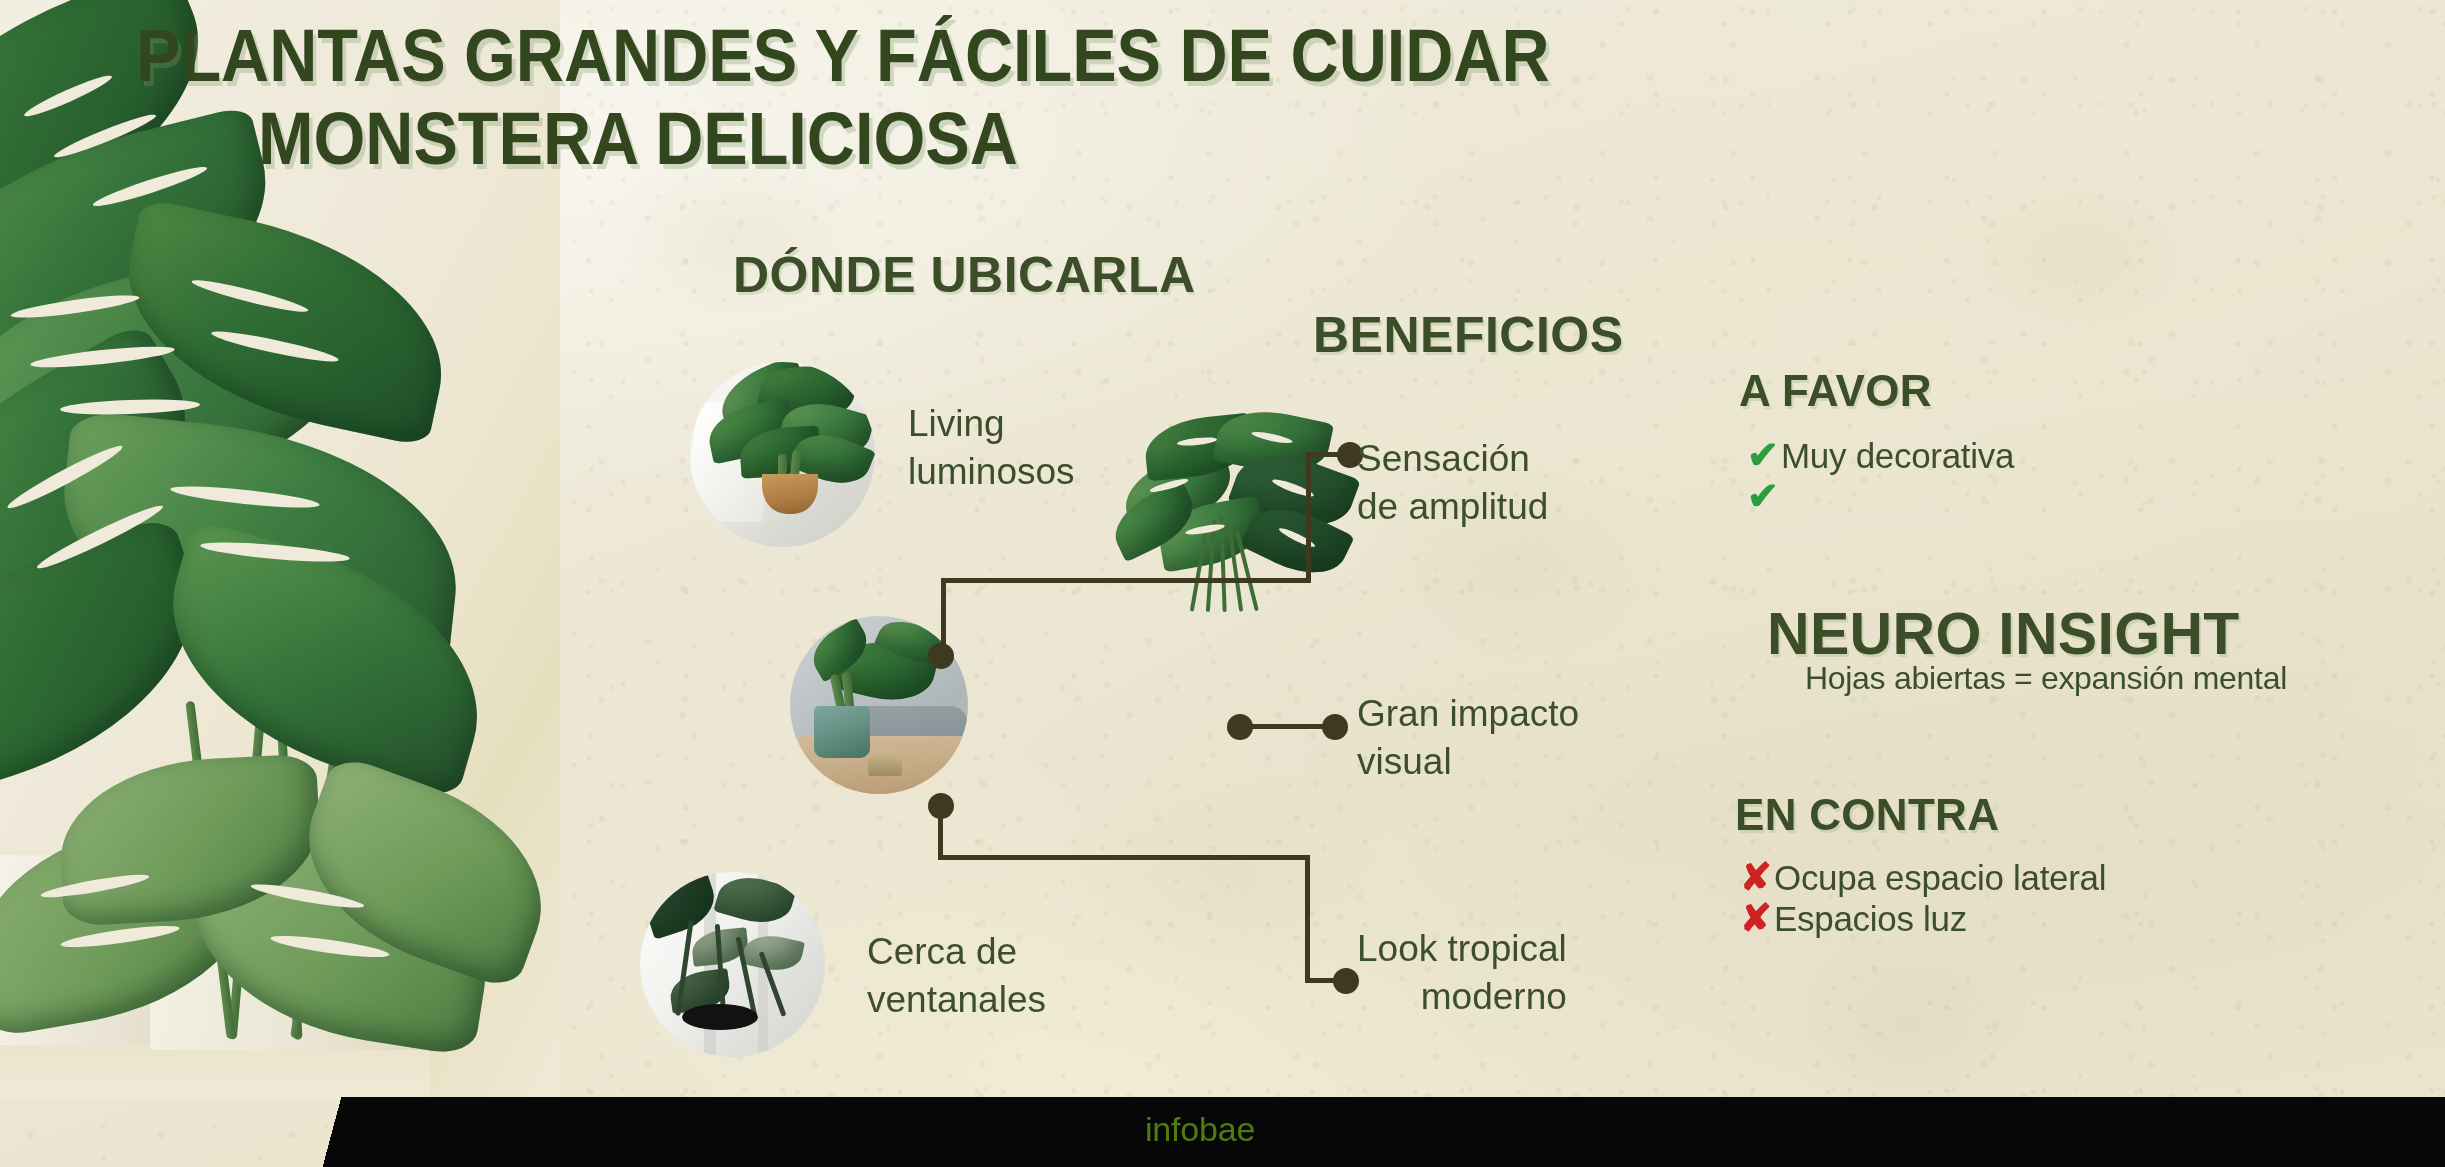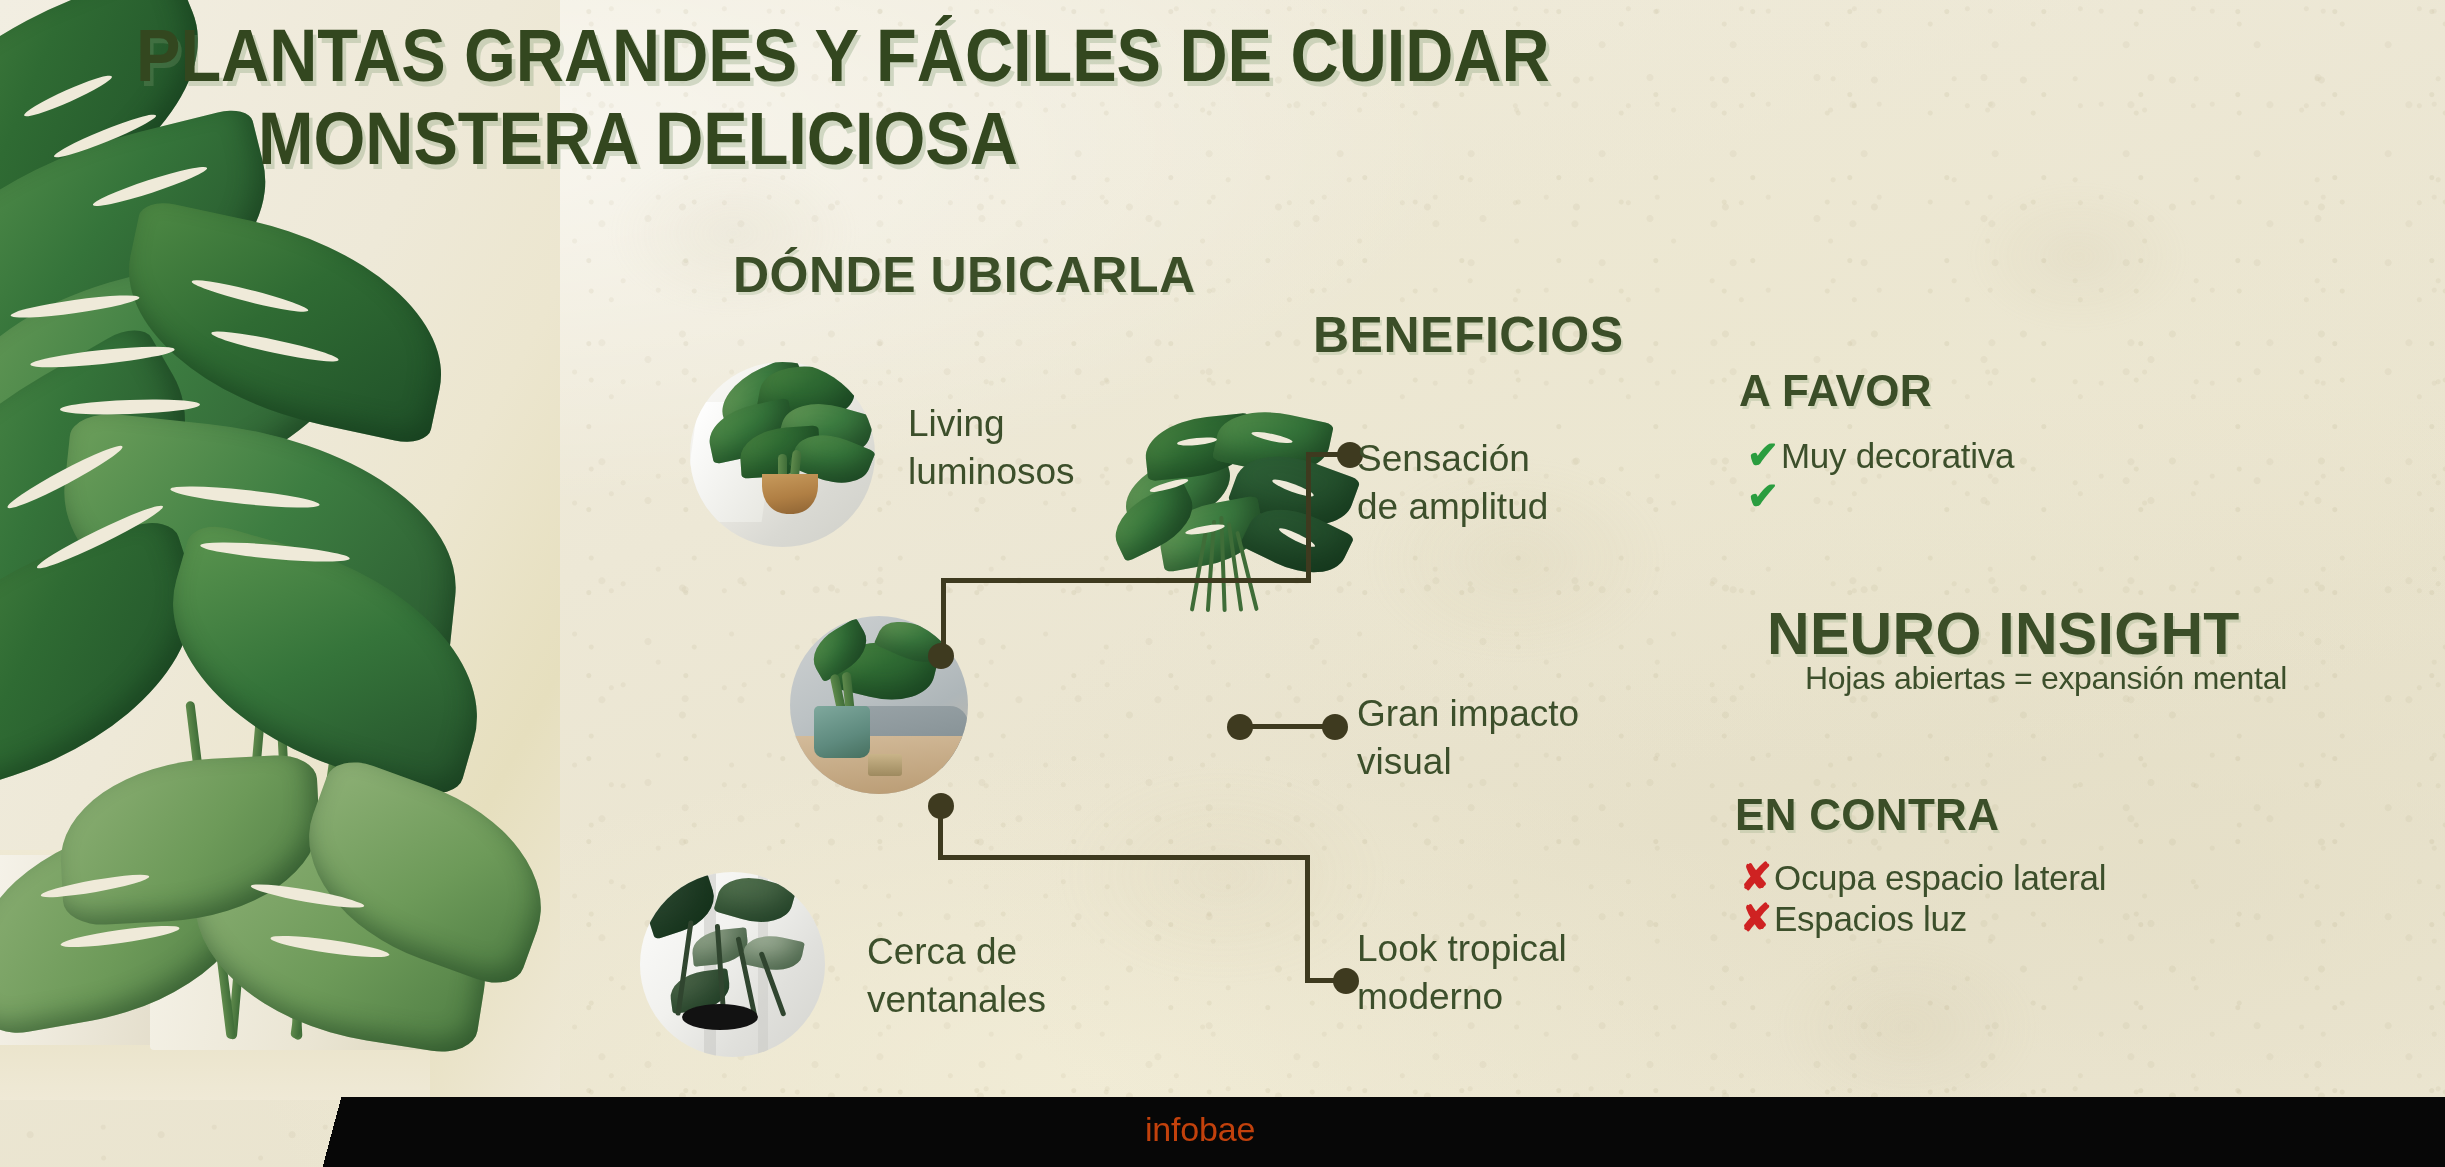--- a/index.html
+++ b/index.html
@@ -112,21 +112,21 @@
   .body-text{
     position:absolute;color:#3c4f2b;font-weight:400;
     font-family:"Liberation Sans",sans-serif;
     font-size:37px;line-height:1.29;white-space:pre-line;
   }
   #loc-1{left:908px;top:400px;}
   #loc-2{left:1014px;top:674px;}
   #loc-3{left:867px;top:928px;}
   #ben-1{left:1357px;top:435px;}
   #ben-2{left:1357px;top:690px;}
-  #ben-3{left:1357px;top:925px;}
+  #ben-3{left:1357px;top:925px;text-align:right;}
   #neuro-sub{
     position:absolute;left:1805px;top:660px;color:#3c4f2b;
     font-size:32px;font-family:"Liberation Sans",sans-serif;white-space:nowrap;
     letter-spacing:-.3px;
   }
   
   .pc-list{position:absolute;}
   #list-pro{left:1747px;top:436px;}
   #list-con{left:1740px;top:858px;}
   .pc-item{
@@ -149,21 +149,21 @@
   .circ{
     position:absolute;border-radius:50%;overflow:hidden;
   }
   .circ-inner{position:absolute;inset:0;}
   
   .footer{
     position:absolute;left:370px;top:1097px;width:2075px;height:70px;
     background:#070707;
   }
   .footer-logo{
-    position:absolute;left:1145px;top:1110px;color:#c2410c;
+    position:absolute;left:1145px;top:1110px;color:#4d7c0f;
     font-family:"Liberation Sans",sans-serif;font-size:34px;font-weight:400;
     letter-spacing:-.2px;
   }
   .footer-wedge{
     position:absolute;left:300px;top:1097px;width:90px;height:70px;
     background:linear-gradient(105deg, rgba(0,0,0,0) 0 38%, #070707 38% 100%);
   }
 </style>
 </head>
 <body>

